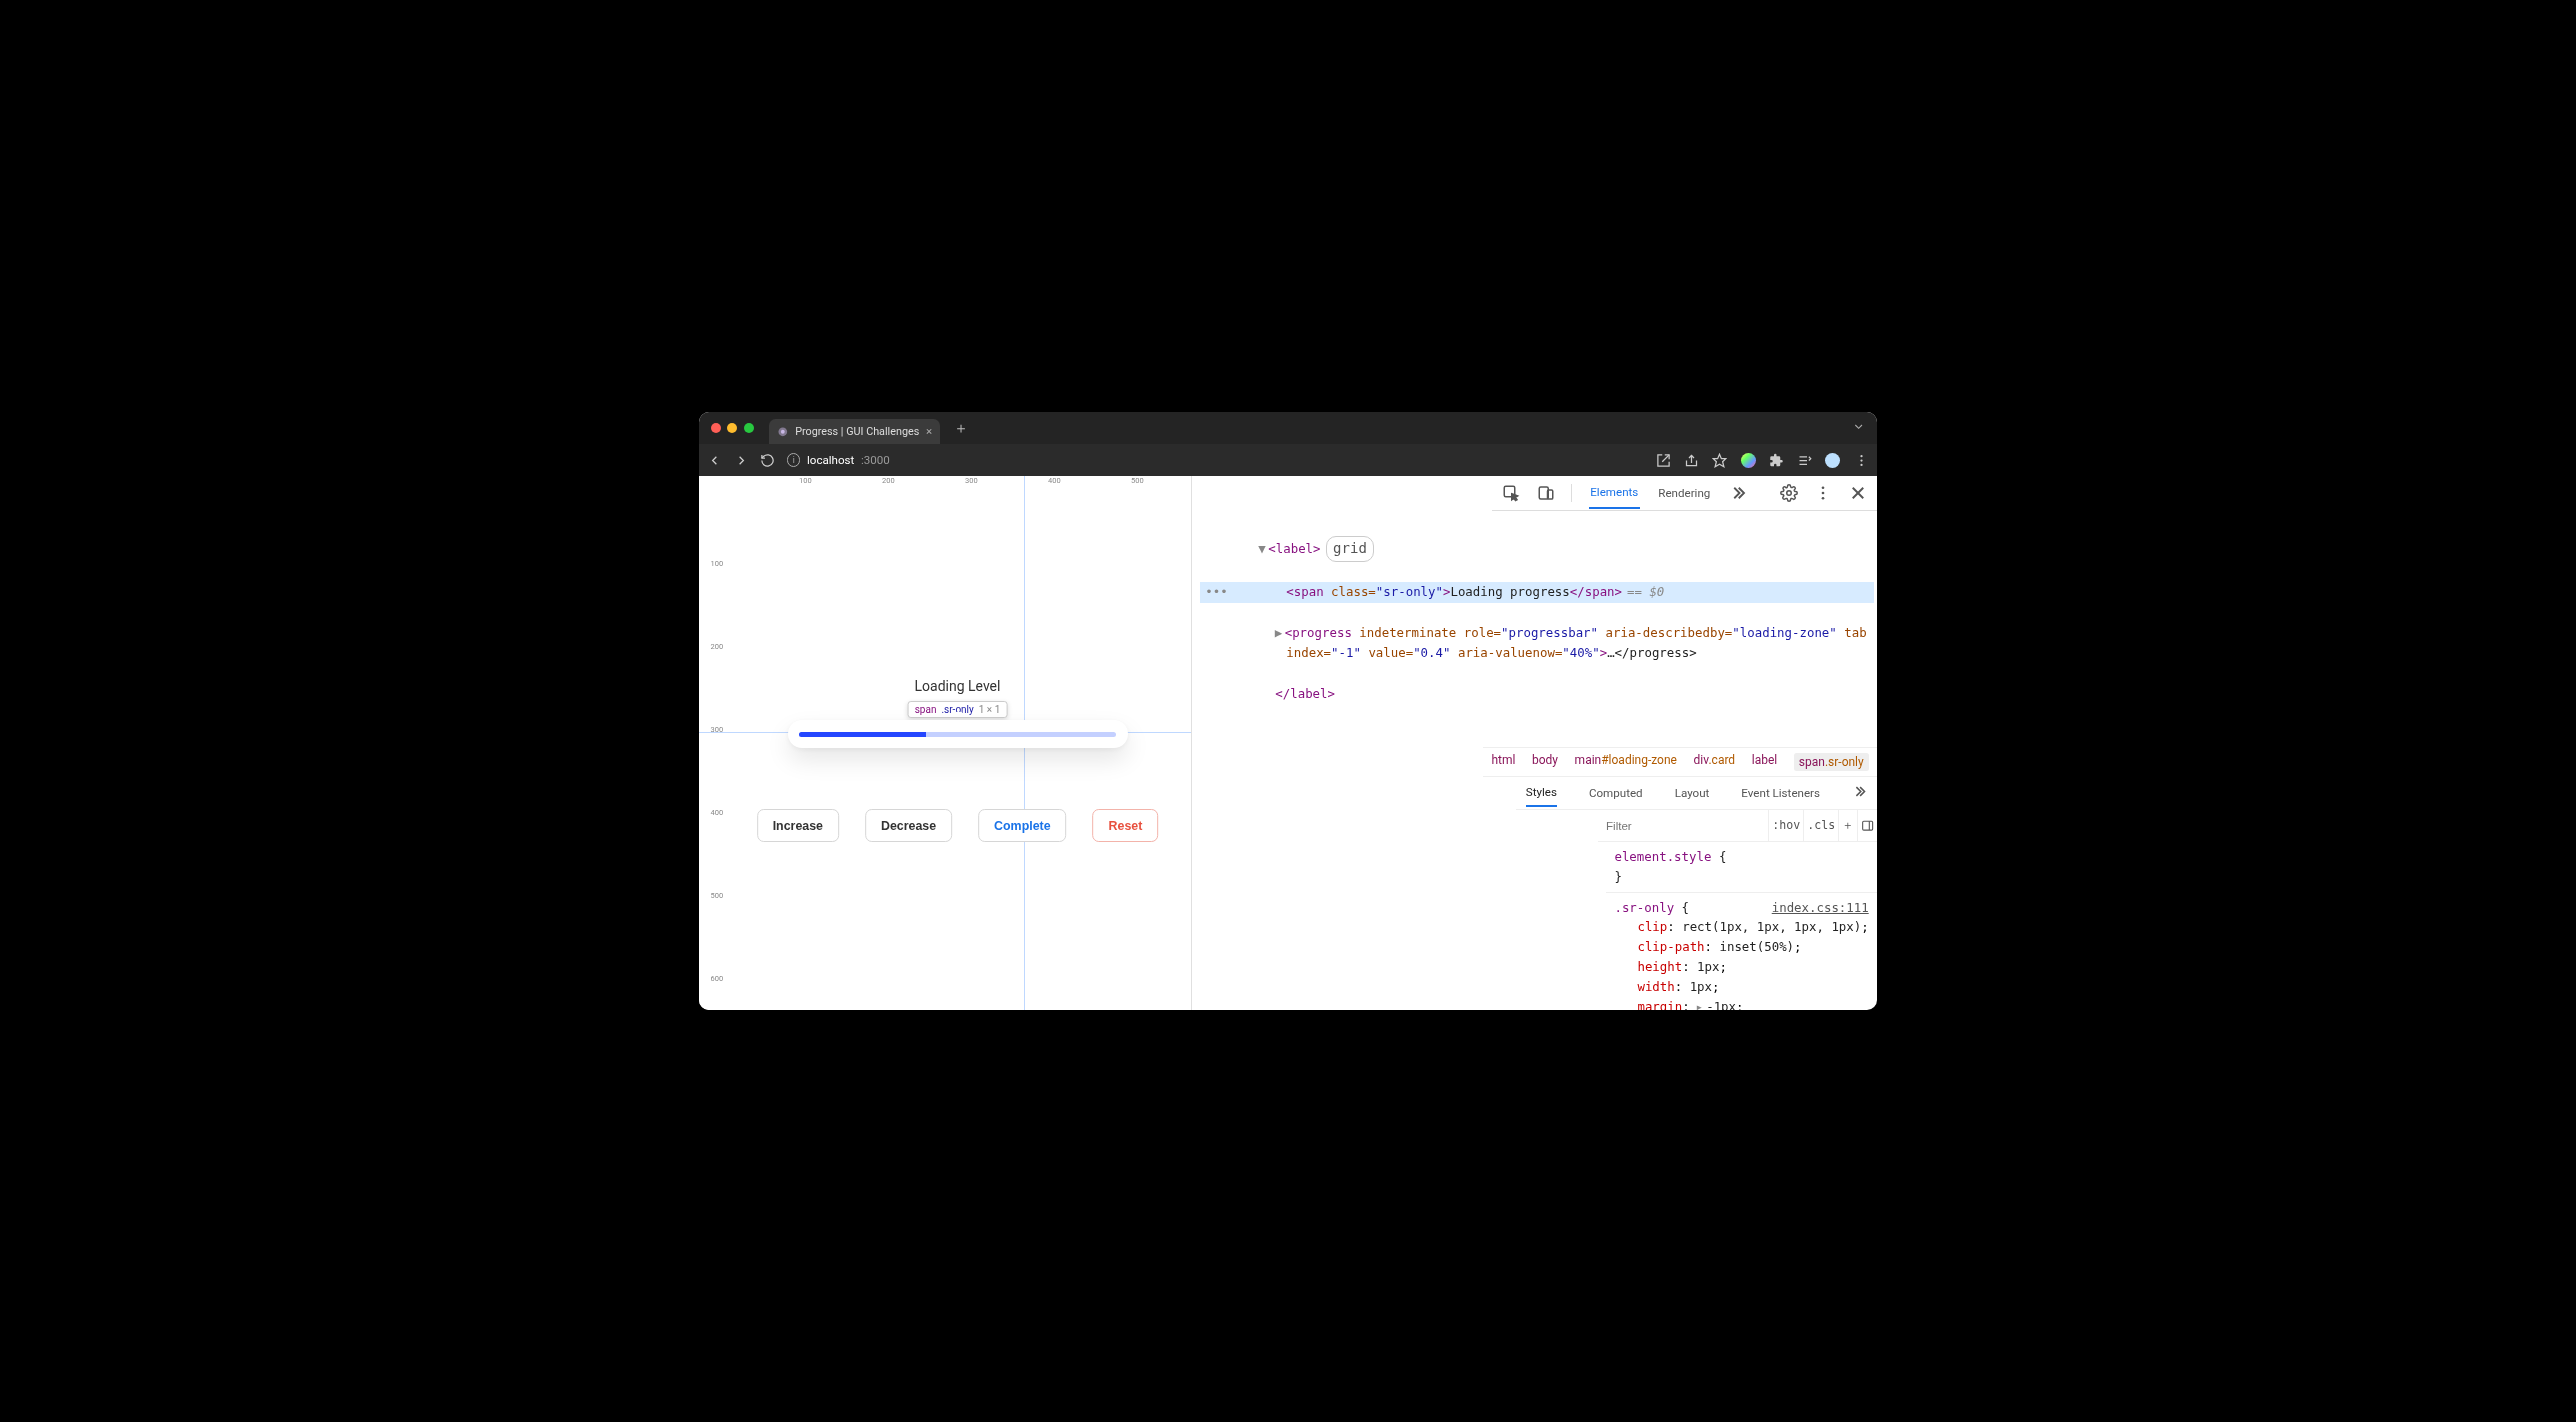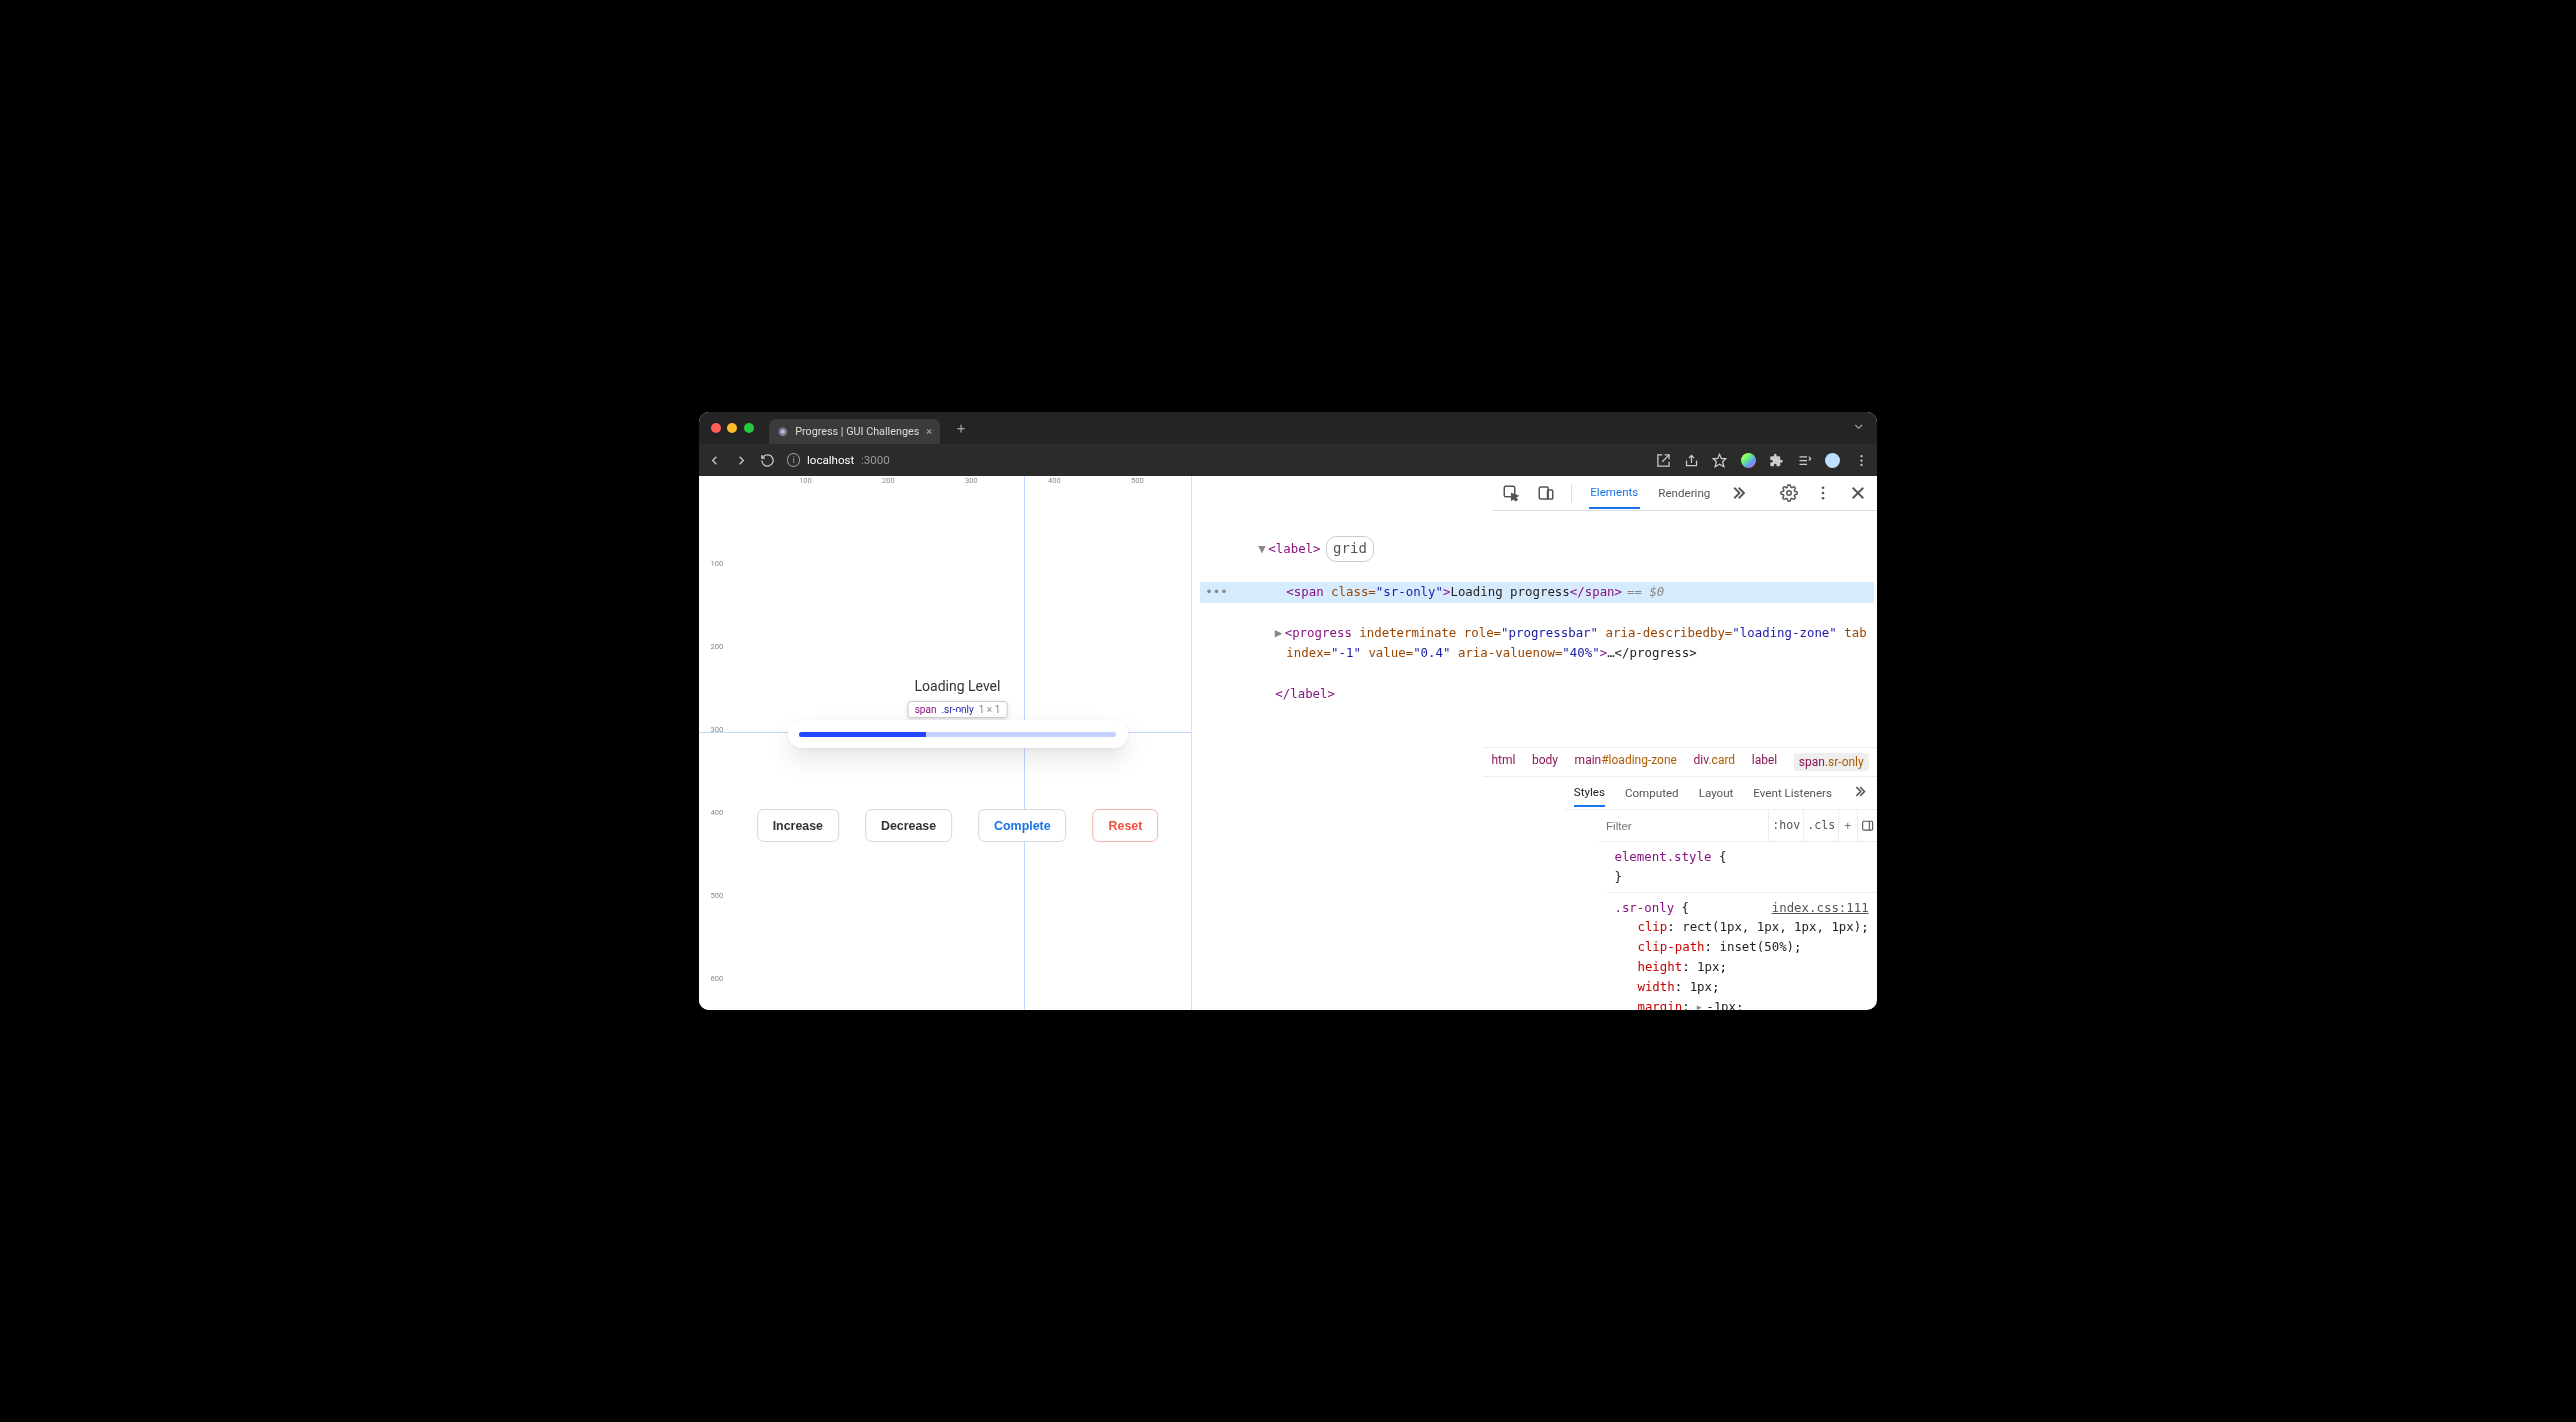--- a/index.html
+++ b/index.html
@@ -158,21 +158,21 @@
   
   .crumb{
     border-top:0.8px solid #eee;border-bottom:0.8px solid #eee;
     padding:5px 8.3px; font-size:12px; color:#8a165a;
     display:flex;gap:16.6px;white-space:nowrap;overflow:hidden;
   }
   .crumb .dim{color:#b05a00;}
   .crumb .active{background:#eee;padding:1.7px 5px;border-radius:2.5px;color:#8a165a;}
   
   .sp-tabs{
-    display:flex;gap:20px;border-bottom:0.8px solid #eee;
+    display:flex;gap:32px;border-bottom:0.8px solid #eee;
     padding:0 10px;height:33px;align-items:center;
   }
   .sp-tabs .t{color:#555;padding:6.6px 0;}
   .sp-tabs .t.active{color:#222;border-bottom:2.5px solid #1a73e8;}
   .sp-filter{
     display:flex;align-items:center;border-bottom:0.8px solid #eee;
     height:32px;
   }
   .sp-filter input{
     flex:1;border:none;outline:none;font-size:11.6px;

